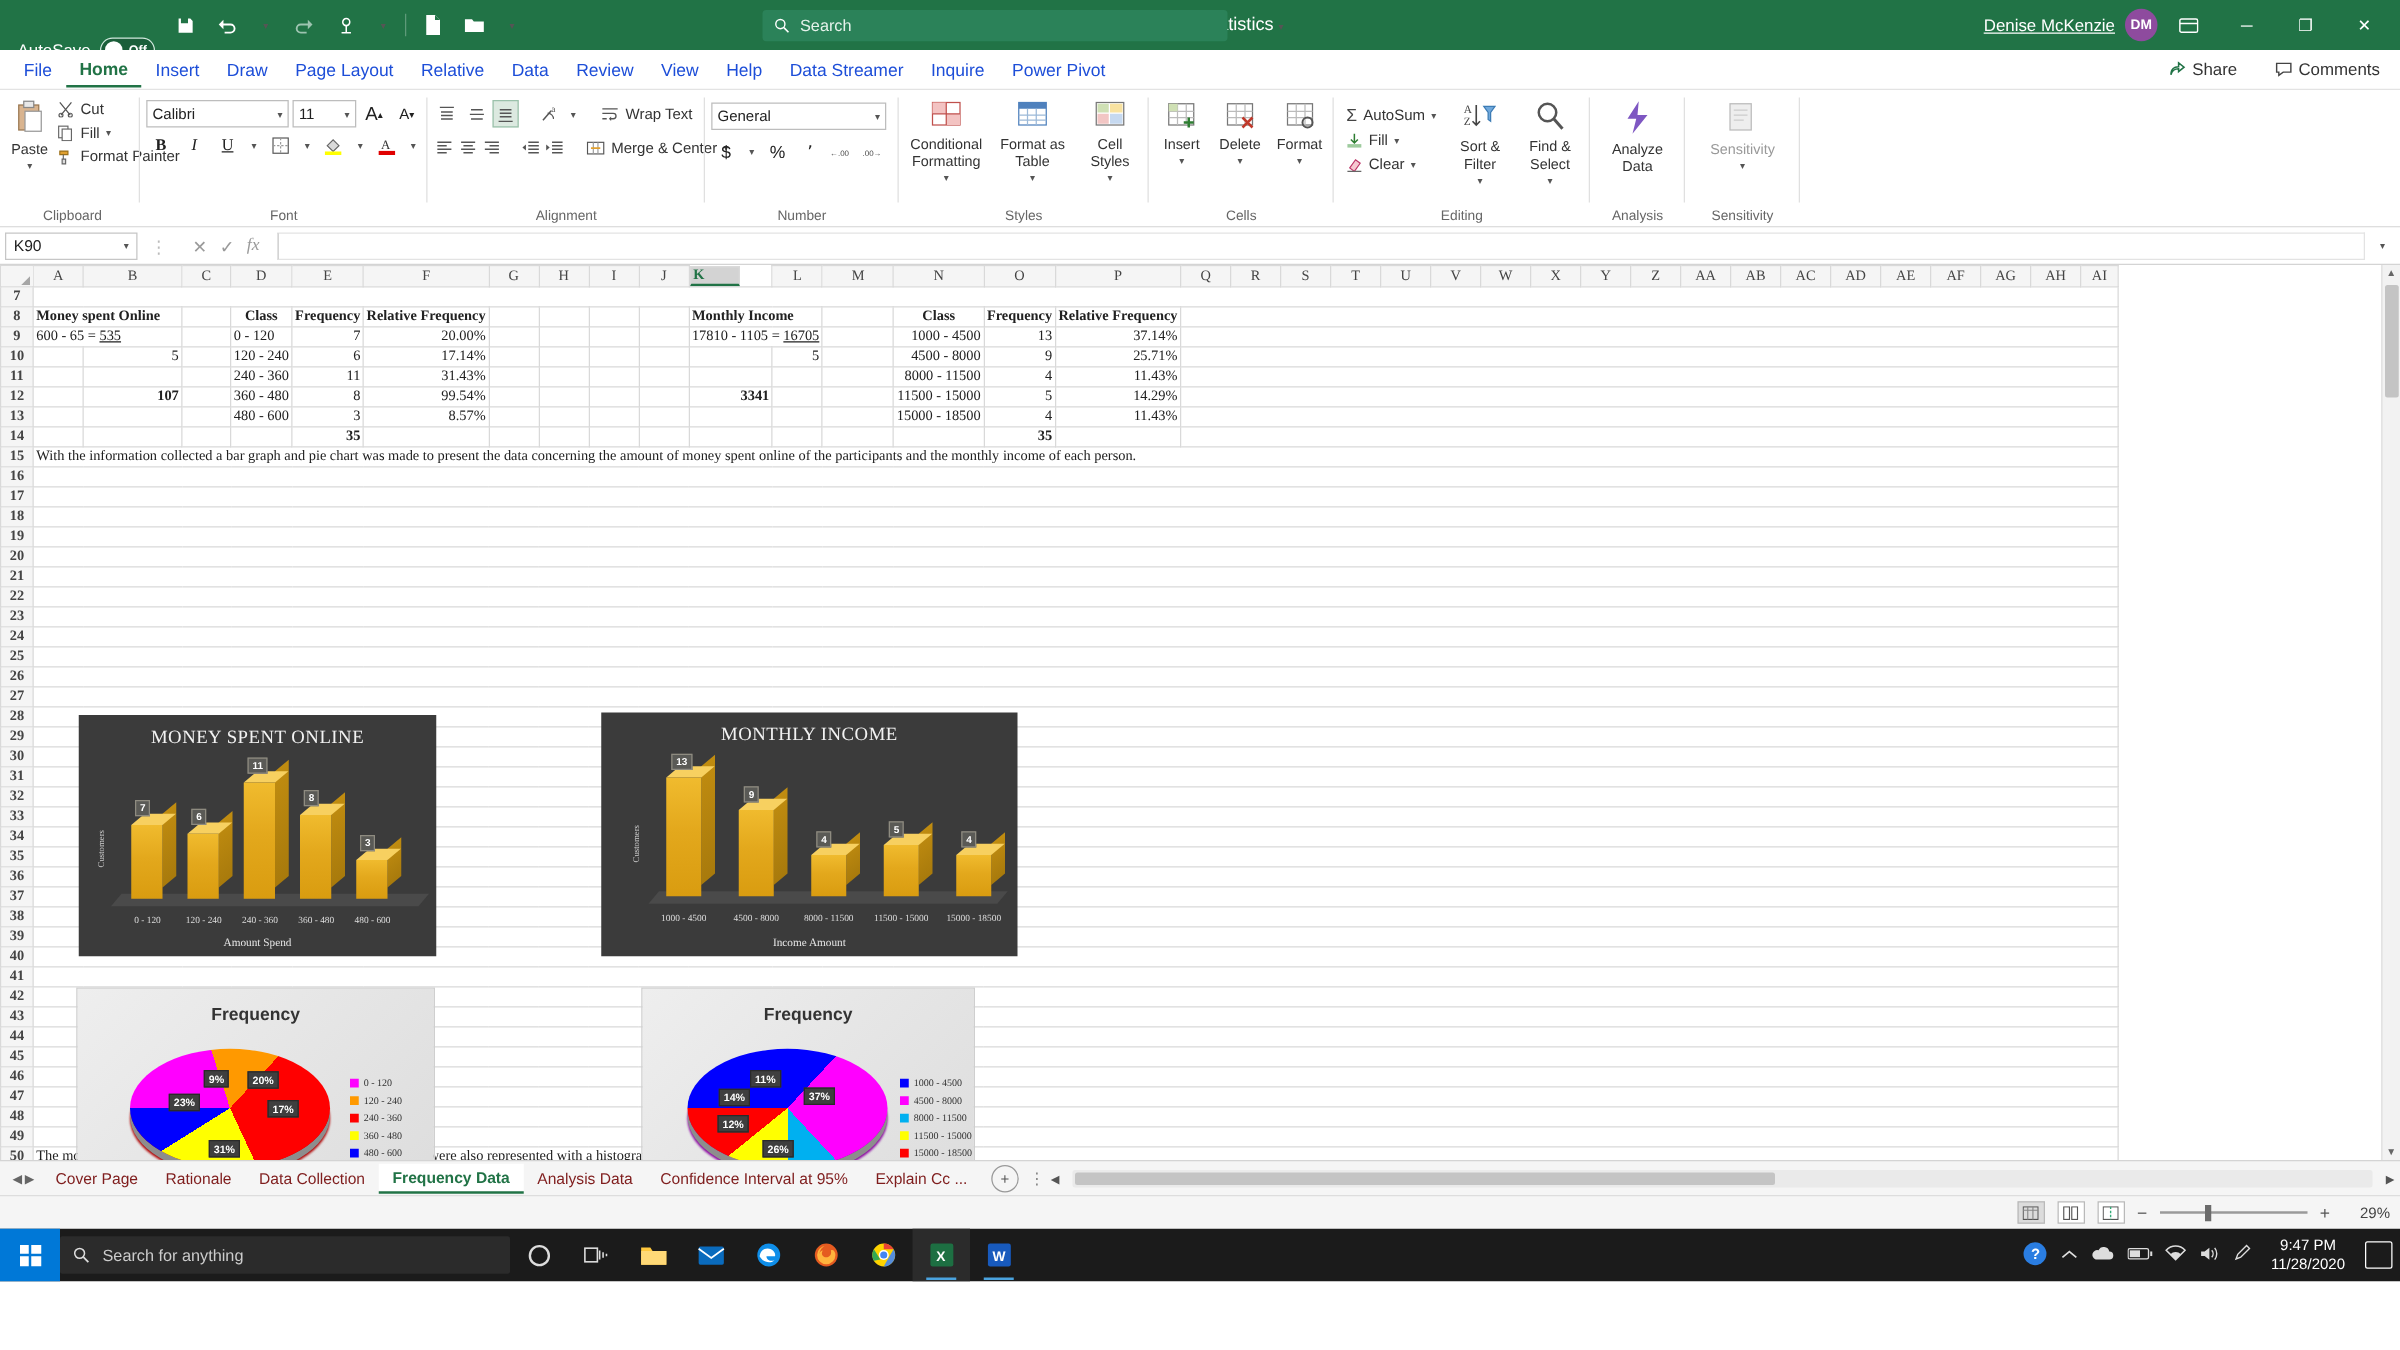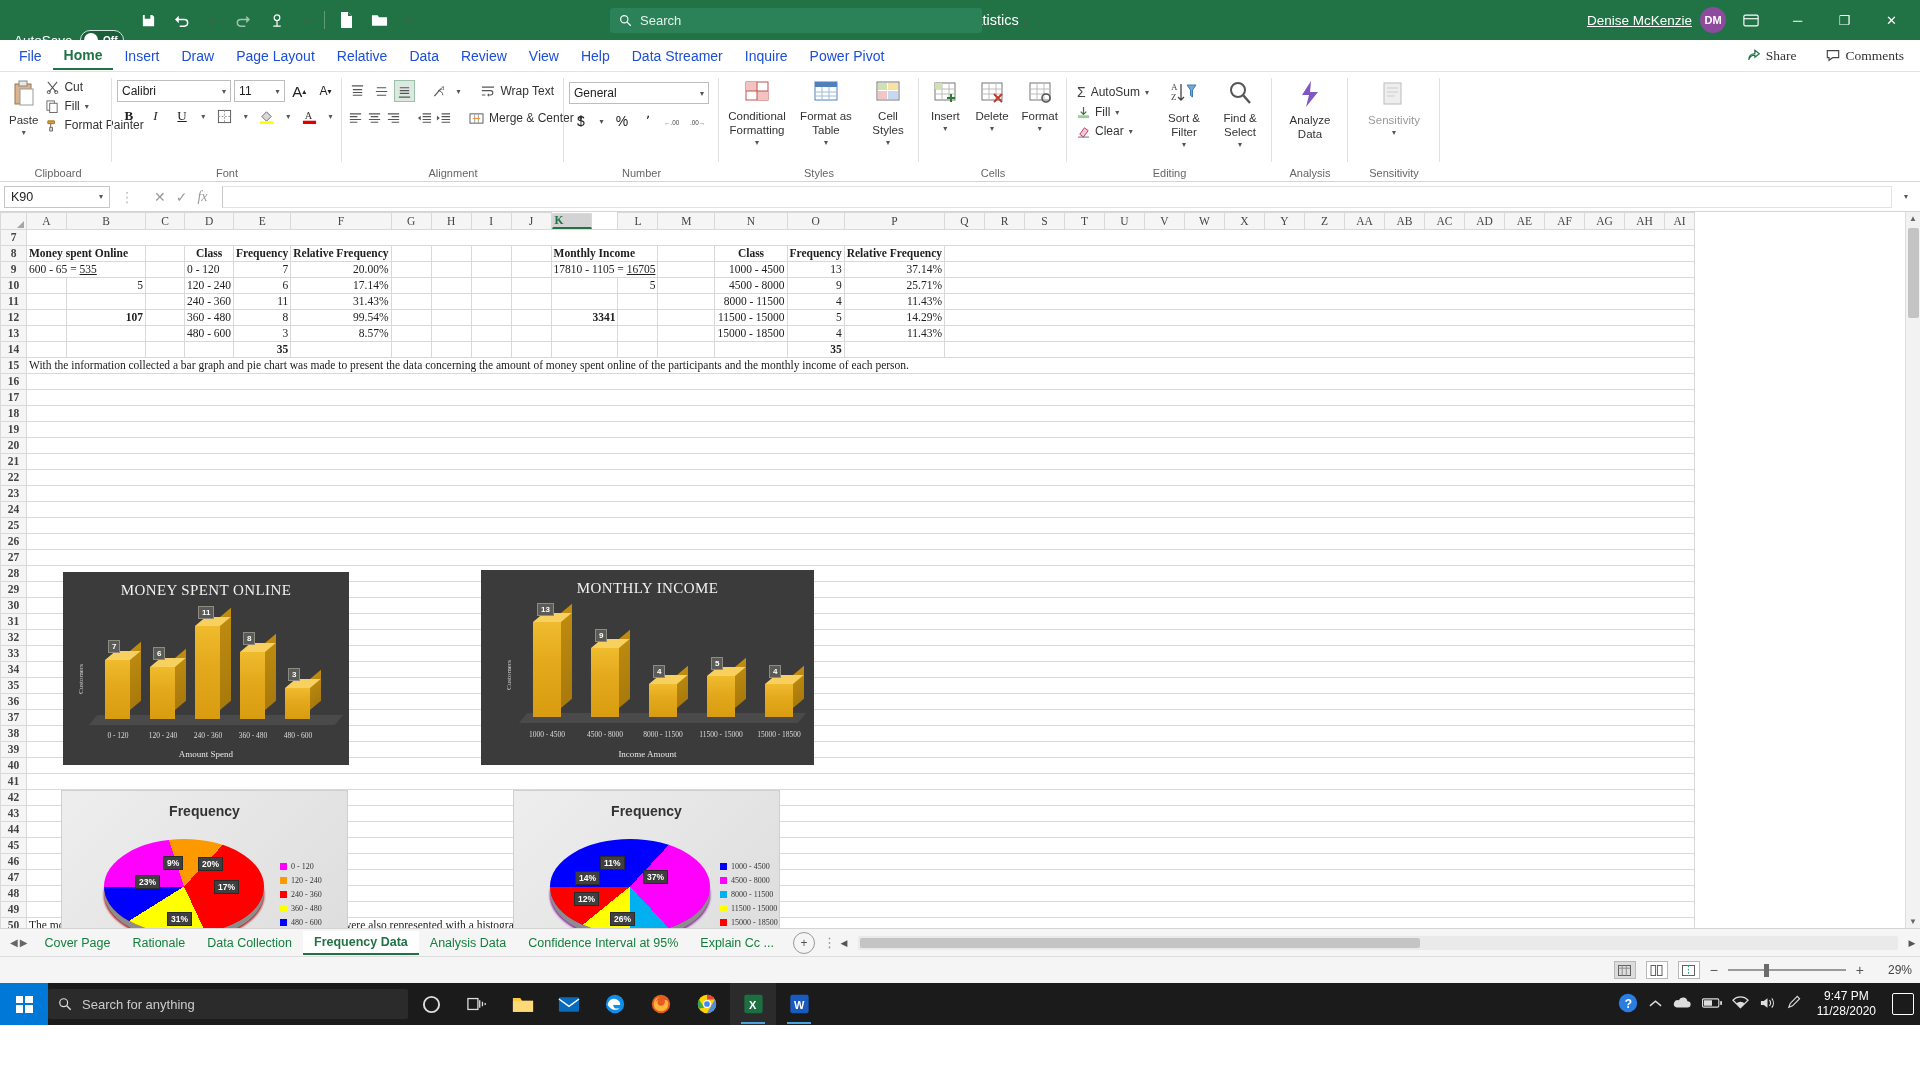--- a/index.html
+++ b/index.html
@@ -20,21 +20,21 @@
   .search-box { position:absolute; left:610px; width:372px; height:25px; background:#2b8259; border-radius:3px; display:flex; align-items:center; padding:0 9px; gap:8px; font-size:13px; color:#e6f2eb; }
   .right-zone { margin-left:auto; display:flex; align-items:center; gap:2px; }
   .username { font-size:13.5px; margin-right:6px;text-decoration:underline; }
   .avatar { width:26px; height:26px; border-radius:50%; background:#8e4b9e; color:#fff; font-size:11px; display:flex; align-items:center; justify-content:center; font-weight:bold; }
   .wbtn { width:45px; height:40px; display:flex; align-items:center; justify-content:center; font-size:13px; }
 
   
   .menubar { height:32px; background:#fff; display:flex; align-items:center; padding:0 8px; border-bottom:1px solid #e3e3e3; position:relative; }
   .menu-item { padding:5px 11px; font-size:14px; color:#1d4ed8; border-radius:3px; }
   .menu-item.active { color:#217346; font-weight:600; border-bottom:2.5px solid #217346; border-radius:0; }
-  .menu-right { margin-left:auto; display:flex; gap:14px; align-items:center; font-size:13.5px; color:#333;font-family:Liberation Serif, serif; }
+  .menu-right { margin-left:auto; display:flex; gap:14px; align-items:center; font-size:13.5px; color:#333; }
   .menu-right .mr { display:flex; align-items:center; gap:5px; padding:4px 8px; }
 
   
   .ribbon { height:110px; background:#fff; display:flex; border-bottom:1px solid #d4d4d4; padding-left:4px; }
   .rgroup { display:flex; flex-direction:column; justify-content:space-between; padding:4px 5px 0 5px; position:relative; height:110px; }
   .rgroup:after { content:""; position:absolute; right:0; top:6px; bottom:20px; width:1px; background:#e0e0e0; }
   .rgroup-label { text-align:center; font-size:11px; color:#666; padding-bottom:3px; }
   .rbody { display:flex; gap:3px; flex:1; align-items:flex-start; padding-top:2px; }
   .bigbtn { display:flex; flex-direction:column; align-items:center; width:58px; padding-top:2px; font-size:11.5px; color:#333; text-align:center; line-height:1.2; }
   .bigbtn .gl { font-size:22px; line-height:26px; }
@@ -88,21 +88,21 @@
   .pie-shadow { position:absolute; border-radius:50%; background:#9a9a9a; filter:blur(1px); }
   .pie { position:absolute; border-radius:50%; }
   .plabel { position:absolute; background:#3f3f3f; color:#fff; font-size:8.5px; font-weight:bold; padding:1px 3px; font-family:"Liberation Sans", sans-serif; border:1px solid #2a2a2a; }
   .legend { position:absolute; font-size:8px; font-family:"Liberation Serif", serif; color:#333; }
   .legend div { display:flex; align-items:center; gap:4px; height:14px; }
   .legend i { width:7px; height:7px; display:inline-block; }
 
   
   .tabbar { height:28px; background:#f5f5f5; display:flex; align-items:center; border-top:1px solid #d4d4d4; padding-left:4px; }
   .navarrows { display:flex; gap:2px; padding:0 6px; color:#666; font-size:10px; }
-  .sheettab { padding:4px 11px; font-size:12.5px; color:#15803d; }
+  .sheettab { padding:4px 11px; font-size:12.5px; color:#7f1d1d; }
   .sheettab.active { color:#217346; font-weight:bold; border-bottom:2.5px solid #217346; background:#fff; }
   .addsheet { width:22px; height:22px; border:1px solid #999; border-radius:50%; display:flex; align-items:center; justify-content:center; font-size:12px; color:#555; margin:0 8px; }
   .hscroll { flex:1; height:14px; background:#eaeaea; margin:0 6px; border-radius:2px; position:relative; display:flex; align-items:center; }
   .hscroll .thumb { position:absolute; left:2px; width:560px; height:10px; background:#c4c4c4; border-radius:2px; }
   .hs-arrow { width:16px; text-align:center; font-size:9px; color:#555; }
 
   
   .statusbar { height:27px; background:#f5f5f5; display:flex; align-items:center; border-top:1px solid #ddd; font-size:12px; color:#444; padding:0 8px; }
   .sb-right { margin-left:auto; display:flex; align-items:center; gap:10px; }
   .viewbtn { width:22px; height:18px; border:1px solid #b9b9b9; display:flex; align-items:center; justify-content:center; font-size:10px; background:#fff; }

